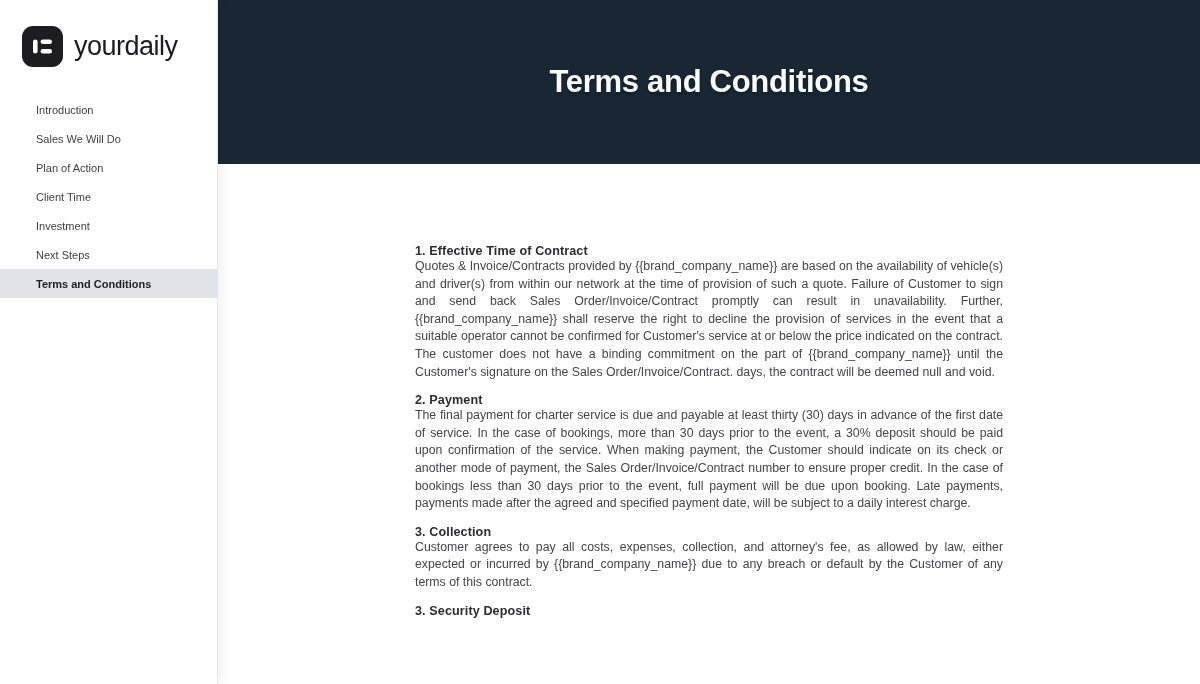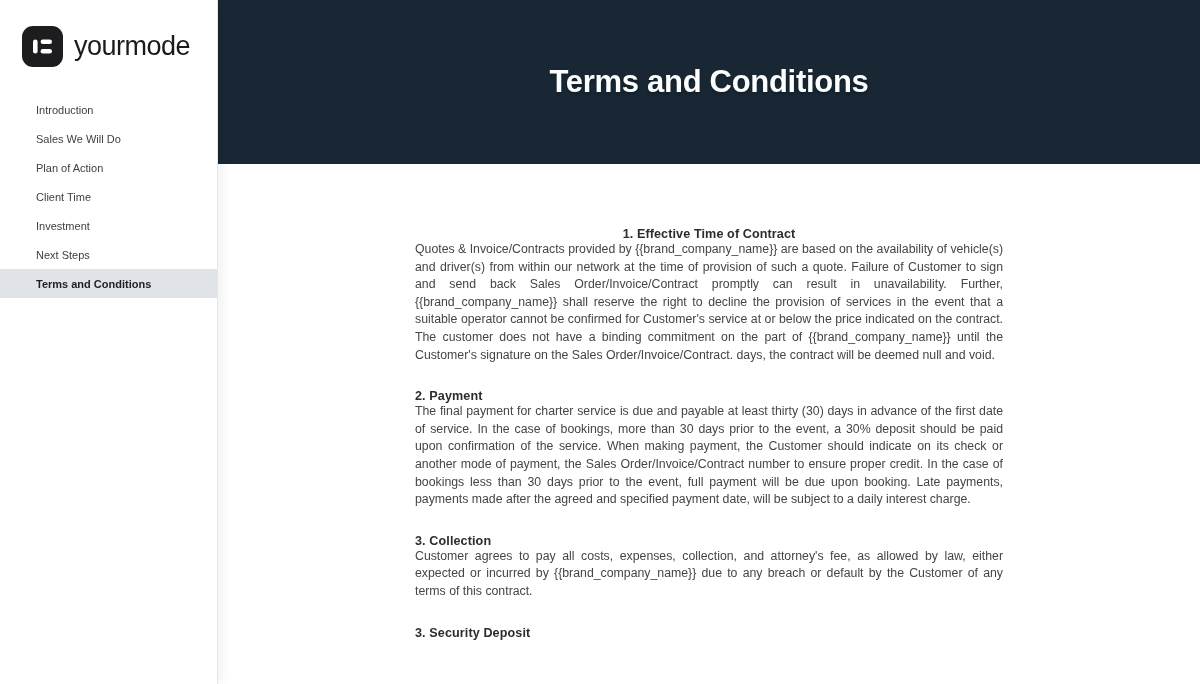--- a/index.html
+++ b/index.html
@@ -77,24 +77,24 @@
     padding-top: 63px;
   }
   .doc {
     width: 588px;
     margin: 0 auto;
   }
   .sec-heading {
     font-size: 12.6px;
     font-weight: 700;
     color: #2d2d2f;
-    margin-top: 25px;
+    margin-top: 12px;
     letter-spacing: 0.1px;
   }
-  .sec-heading:first-child { margin-top: 0; text-align: center; }
+  .sec-heading:first-child { margin-top: 17px; }
   .sec-body {
     margin-top: 0;
     font-size: 12.3px;
     line-height: 17.6px;
     color: #454547;
     text-align: justify;
   }
 </style>
 </head>
 <body>
@@ -102,21 +102,21 @@
 <div class="app">
 
   <aside class="sidebar">
     <div class="logo">
       <svg class="logo-icon" viewBox="0 0 41 41" xmlns="http://www.w3.org/2000/svg">
         <rect x="0" y="0" width="41" height="41" rx="11" fill="#1d1d1f"></rect>
         <rect x="11" y="13.5" width="4.6" height="14" rx="2.3" fill="#ffffff"></rect>
         <rect x="18.6" y="13.5" width="11.4" height="4.6" rx="2.3" fill="#ffffff"></rect>
         <rect x="18.6" y="22.9" width="11.4" height="4.6" rx="2.3" fill="#ffffff"></rect>
       </svg>
-      <div class="logo-text"><span class="lt-bold">your</span><span class="lt-light">mode</span></div>
+      <div class="logo-text"><span class="lt-bold">your</span><span class="lt-light">daily</span></div>
     </div>
     <nav class="nav">
         <div class="nav-item">Introduction</div>
         <div class="nav-item">Sales We Will Do</div>
         <div class="nav-item">Plan of Action</div>
         <div class="nav-item">Client Time</div>
         <div class="nav-item">Investment</div>
         <div class="nav-item">Next Steps</div>
         <div class="nav-item active" style="background: rgb(224, 227, 232);">Terms and Conditions</div>
       </nav>

